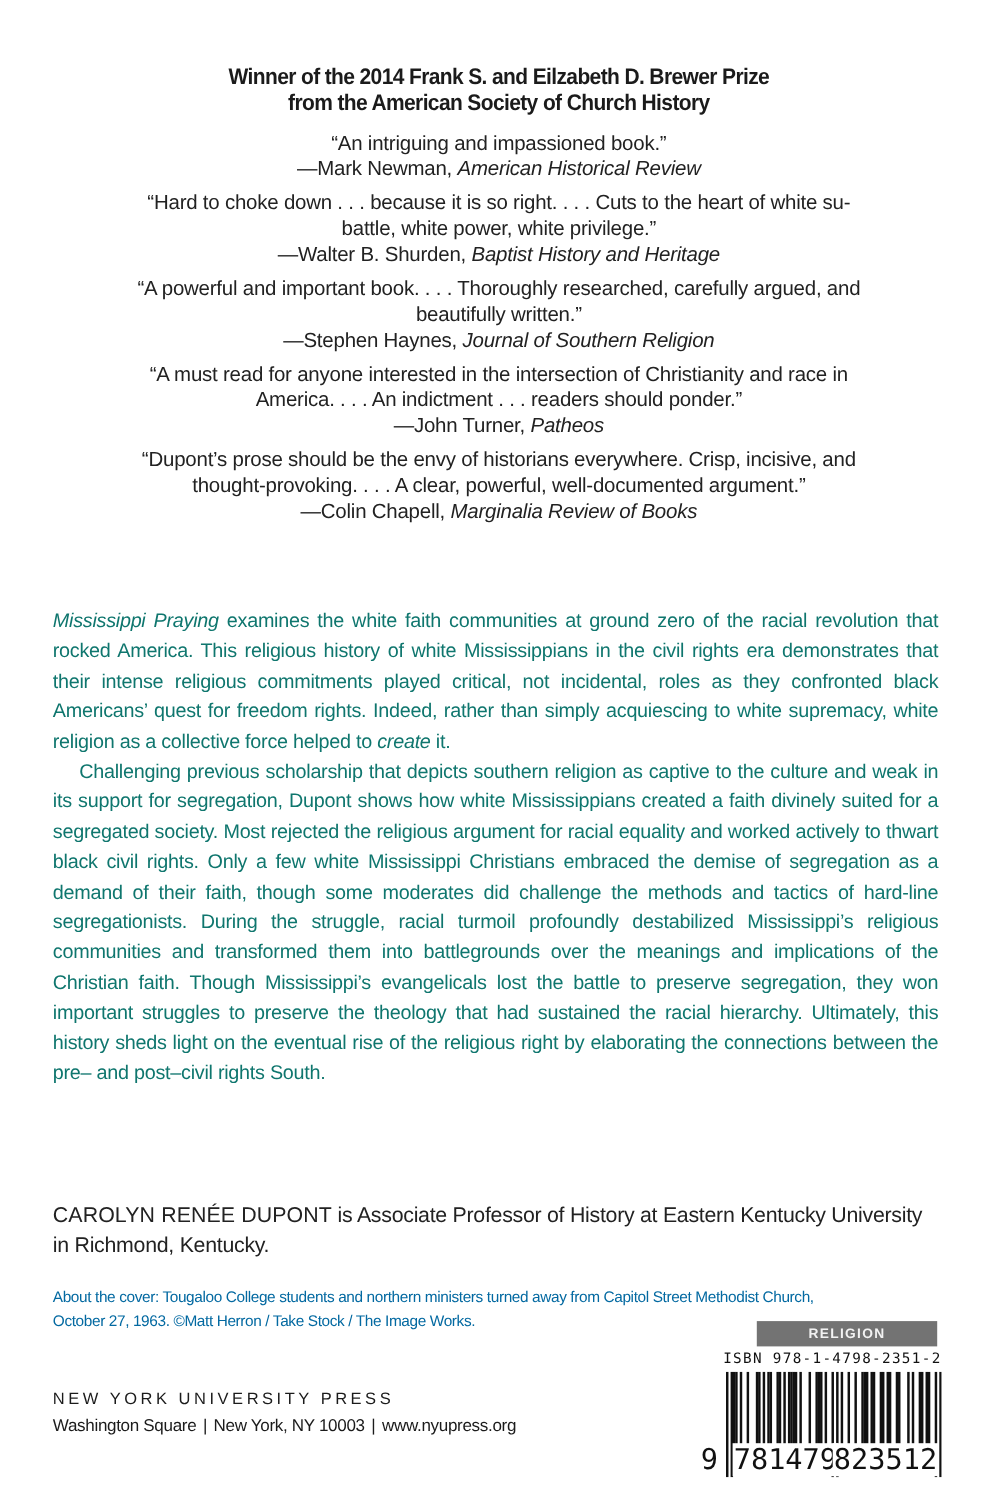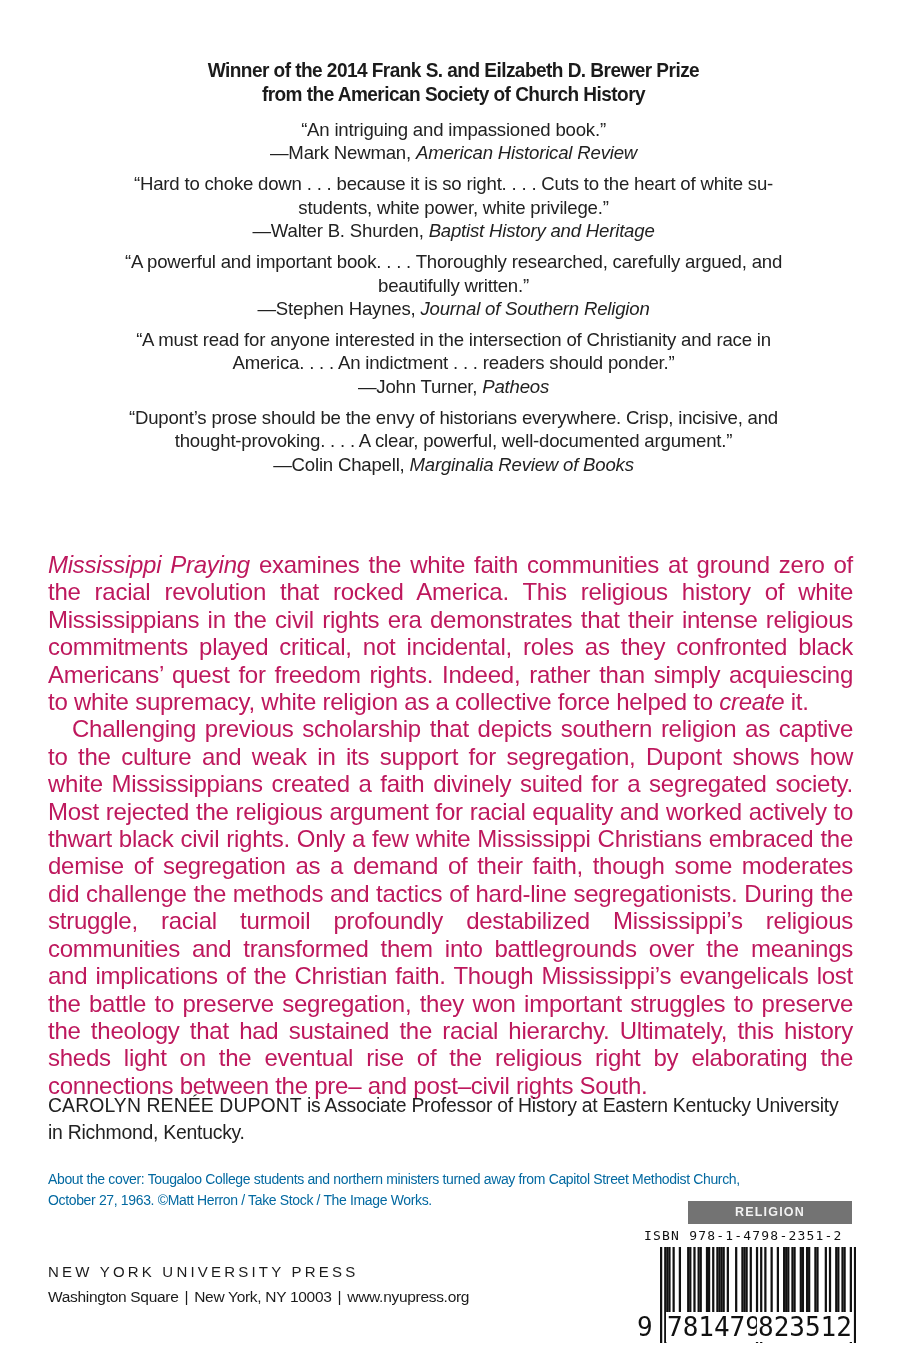--- a/index.html
+++ b/index.html
@@ -11,37 +11,37 @@
   .award div { white-space: nowrap; }
 
   
   .blurbs { left: 40px; width: 827px; top: 118px; text-align: center; font-size: 18.6px; line-height: 23.4px; color: #222; letter-spacing: -0.2px; }
   .blurb { margin-bottom: 7.6px; }
   .blurb .q { display: block; }
   .blurb .attr { display: block; }
   .blurb .src { font-style: italic; }
 
   
-  .desc { left: 48px; width: 805px; top: 551px; font-size: 24px; line-height: 27.4px; color: #be185d; text-align: justify; letter-spacing: -0.25px; }
+  .desc { left: 48px; width: 805px; top: 551px; font-size: 18px; line-height: 27.4px; color: #0f766e; text-align: justify; letter-spacing: -0.25px; }
   .desc p { margin: 0; }
   .desc p.indent { text-indent: 24px; }
   .desc em { font-style: italic; }
 
   
   .bio { left: 48px; width: 805px; top: 1092px; font-size: 19.4px; line-height: 27.4px; color: #222; letter-spacing: -0.25px; }
   .bio .name { letter-spacing: 0.1px; text-align: center; }
 
   
   .cover { left: 48px; width: 810px; top: 1169px; font-size: 14px; line-height: 20.5px; color: #0369a1; letter-spacing: -0.35px; }
 
   
   .badge { left: 688px; top: 1201px; width: 164px; height: 23px; background: #737373; color: #f2f2f2; font-size: 12.5px; font-weight: bold; letter-spacing: 1.2px; text-align: center; line-height: 23px; }
 
   
-  .isbn { left: 644px; top: 1228px; width: 212px; font-family: "DejaVu Sans Mono", monospace; font-size: 13px; letter-spacing: 1.2px; color: #111; text-align: left; white-space: nowrap; }
+  .isbn { left: 644px; top: 1228px; width: 212px; font-family: "DejaVu Sans Mono", monospace; font-size: 13px; letter-spacing: 1.2px; color: #111; text-align: right; white-space: nowrap; }
 
   
   .barcode { left: 660px; top: 1247px; width: 196px; height: 96px; }
   .barcode-digits { left: 636px; top: 1312px; width: 220px; font-family: "DejaVu Sans Mono", monospace; font-size: 26px; color: #111; white-space: nowrap; }
   .barcode-digits span { background: #fff; padding: 0 1px; }
   .bd-first { position: absolute; left: 0; top: 0; }
   .bd-left { position: absolute; left: 30px; top: 0; }
   .bd-right { position: absolute; left: 121px; top: 0; }
 
   
@@ -57,21 +57,21 @@
   <div>from the American Society of Church History</div>
 </div>
 
 <div class="abs blurbs">
   <div class="blurb">
     <span class="q">“An intriguing and impassioned book.”</span>
     <span class="attr"><span>—Mark Newman, </span><span class="src">American Historical Review</span></span>
   </div>
   <div class="blurb">
     <span class="q">“Hard to choke down . . . because it is so right. . . . Cuts to the heart of white su-</span>
-    <span class="q">students, white power, white privilege.”</span>
+    <span class="q">battle, white power, white privilege.”</span>
     <span class="attr"><span>—Walter B. Shurden, </span><span class="src">Baptist History and Heritage</span></span>
   </div>
   <div class="blurb">
     <span class="q">“A powerful and important book. . . . Thoroughly researched, carefully argued, and</span>
     <span class="q">beautifully written.”</span>
     <span class="attr"><span>—Stephen Haynes, </span><span class="src">Journal of Southern Religion</span></span>
   </div>
   <div class="blurb">
     <span class="q">“A must read for anyone interested in the intersection of Christianity and race in</span>
     <span class="q">America. . . . An indictment . . . readers should ponder.”</span>

